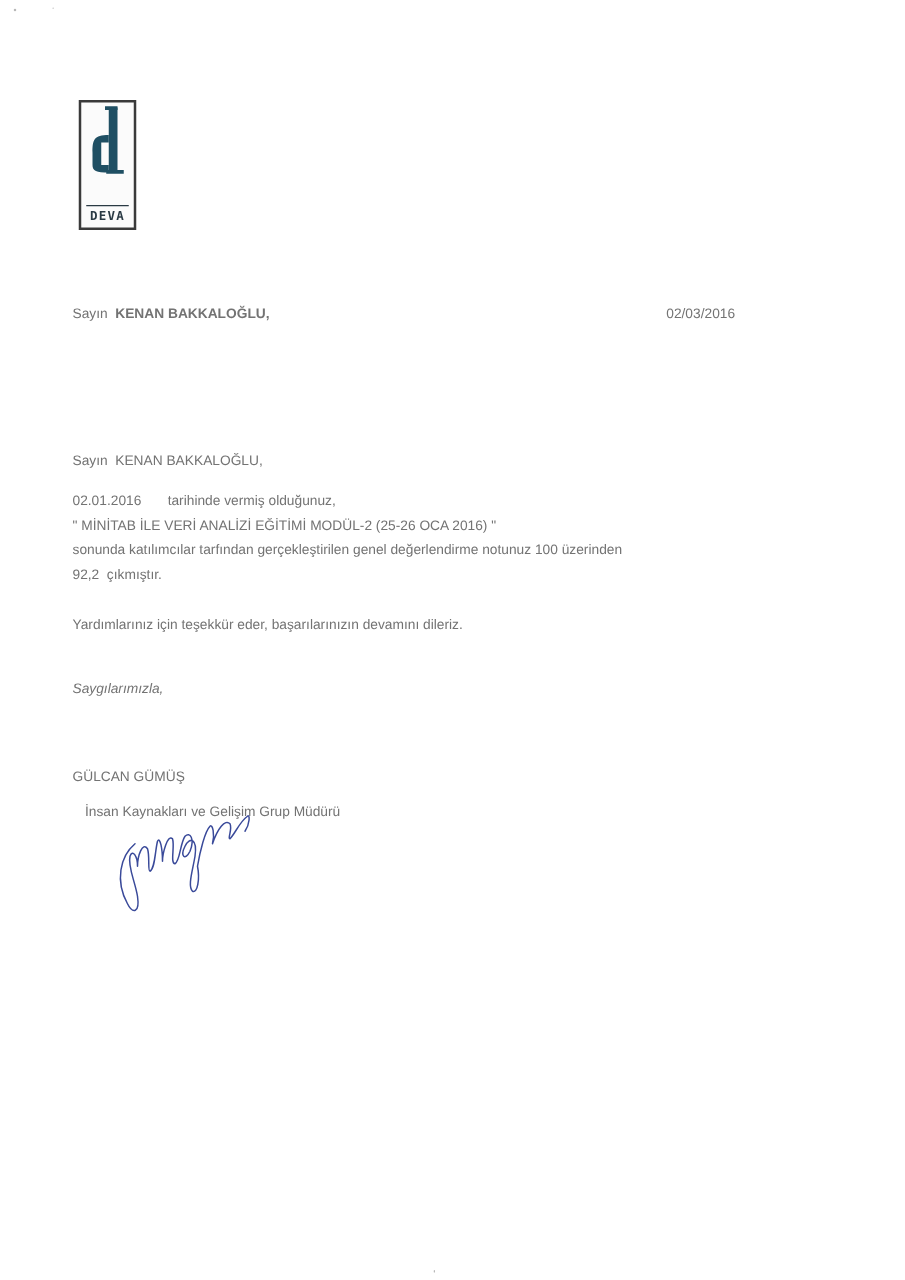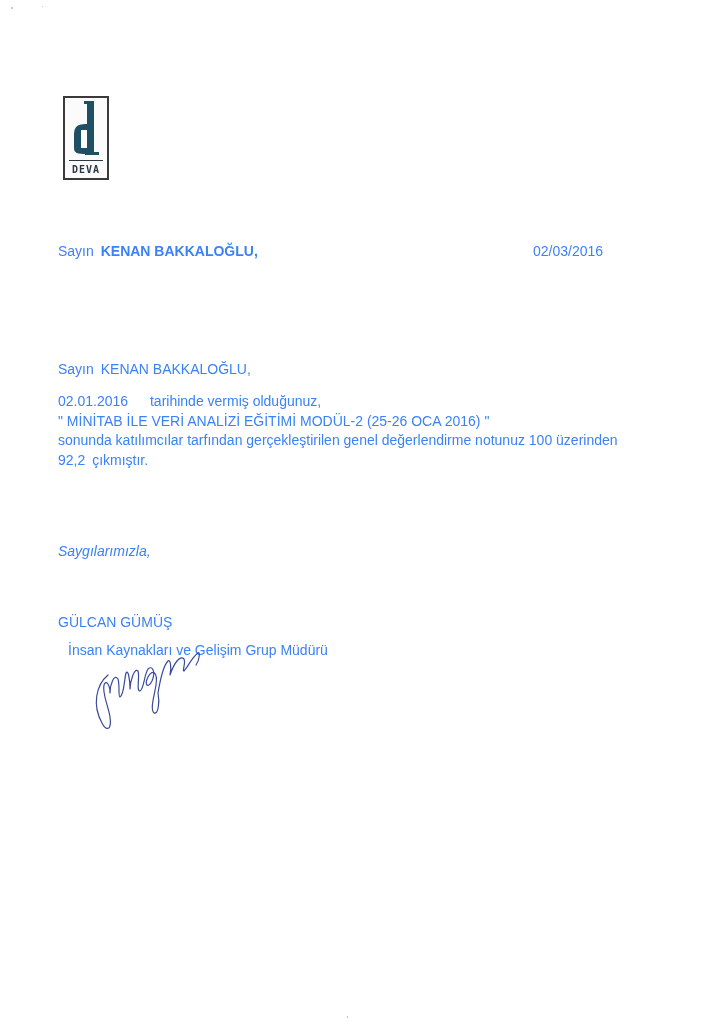--- a/index.html
+++ b/index.html
@@ -17,23 +17,23 @@
     }
     .page {
       position: absolute;
       left: 0; top: 0;
       width: 724px; height: 1024px;
       background: #ffffff;
     }
     .logo {
       position: absolute;
       left: 63px;
-      top: 96px;
+      top: 80px;
       width: 46px;
-      height: 84px;
+      height: 104px;
       border: 2px solid #3a3a3a;
       box-sizing: border-box;
       background: #fbfbfb;
     }
     .logo svg { display: block; }
     .logo-text {
       position: absolute;
       left: 0; right: 0;
       bottom: 3px;
       text-align: center;
@@ -45,24 +45,24 @@
     }
     .logo-rule {
       position: absolute;
       left: 4px; right: 4px;
       bottom: 17px;
       height: 1px;
       background: #2a3a44;
     }
     .text {
       position: absolute;
-      font-size: 14px;
+      font-size: 11px;
       line-height: 16px;
       white-space: nowrap;
-      color: #3b82f6;
+      color: #737373;
     }
     .bold { font-weight: bold; }
     .header-greeting { left: 58px; top: 243px; }
     .header-subject  { left: 58px; top: 268px; }
     .header-date     { left: 533px; top: 243px; }
 
     .body-greeting { left: 58px; top: 361px; }
     .body-line1 { left: 58px; top: 393px; }
     .body-line2 { left: 58px; top: 413px; }
     .body-line3 { left: 58px; top: 432px; }
@@ -125,20 +125,21 @@
     <span>02.01.2016</span>
     <span style="margin-left:18px;">tarihinde vermiş olduğunuz,</span>
   </div>
   <div class="text body-line2">" MİNİTAB İLE VERİ ANALİZİ EĞİTİMİ MODÜL-2 (25-26 OCA 2016) "</div>
   <div class="text body-line3">sonunda katılımcılar tarfından gerçekleştirilen genel değerlendirme notunuz 100 üzerinden</div>
   <div class="text body-line4">
     <span>92,2</span>
     <span style="margin-left:3px;">çıkmıştır.</span>
   </div>
 
+  <div class="text body-thanks">Yardımlarınız için teşekkür eder, başarılarınızın devamını dileriz.</div>
   <div class="text body-closing">Saygılarımızla,</div>
 
   <div class="text sig-name">GÜLCAN GÜMÜŞ</div>
   <div class="text sig-title">İnsan Kaynakları ve Gelişim Grup Müdürü</div>
 
   <svg class="signature" viewBox="0 0 140 95">
     <path d="M20 30 C8 40 4 60 14 78 C18 86 24 86 22 72 C20 60 14 48 16 40
              C18 34 22 40 22 48 C22 40 26 28 30 34 C32 40 30 52 32 52
              C36 50 36 36 38 28 C40 24 42 34 42 44 C42 38 46 22 50 26
              C52 32 48 46 52 46 C56 44 56 30 60 24 C64 20 68 26 64 36

